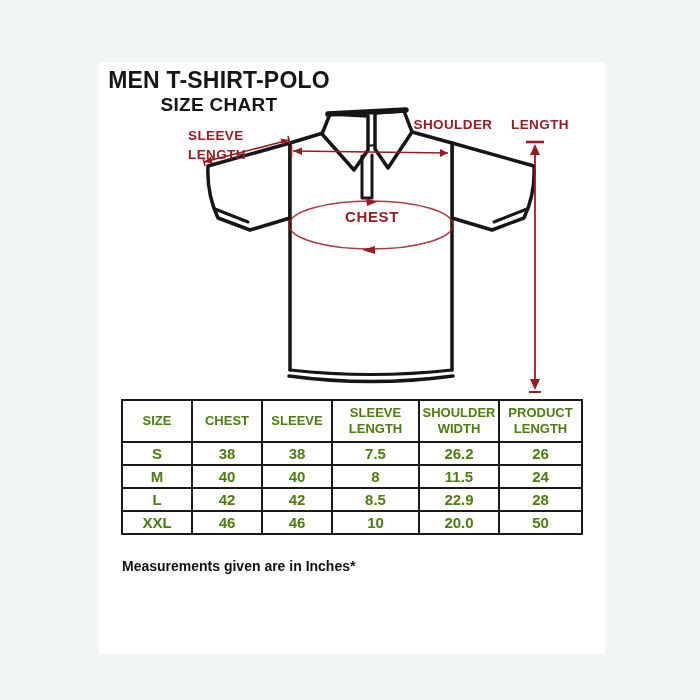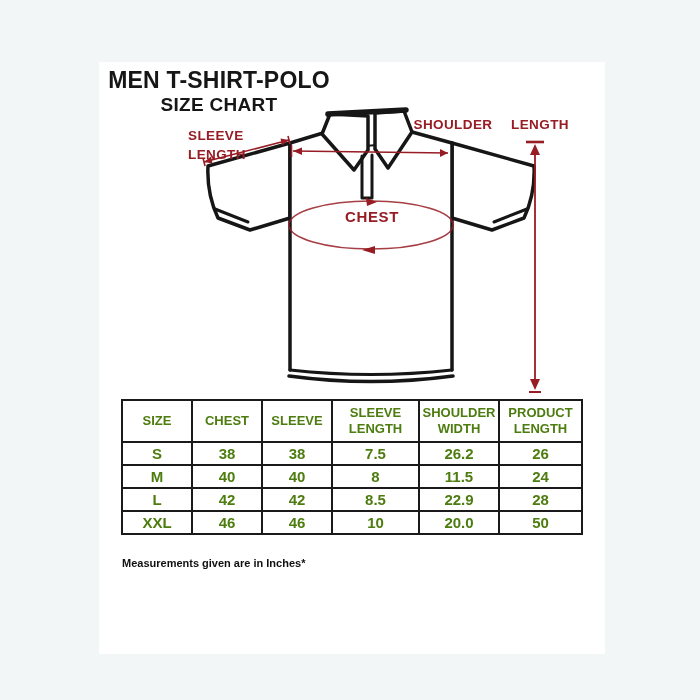--- a/index.html
+++ b/index.html
@@ -16,21 +16,21 @@
   .red-fill{fill:#971c24;stroke:none;}
   .diagram text{font-family:"Liberation Sans",sans-serif;font-weight:700;}
   .red-label{fill:#971c24;font-size:13.5px;letter-spacing:0.4px;}
   .chest-label{fill:#971c24;font-size:15px;letter-spacing:0.6px;}
   .size-table{position:absolute;left:121px;top:399px;width:460px;border-collapse:collapse;
               table-layout:fixed;color:#4d7c0f;}
   .size-table th,.size-table td{border:2px solid #1a1a1a;text-align:center;vertical-align:middle;
               font-weight:700;padding:0;overflow:hidden;}
   .size-table th{height:40px;font-size:13px;line-height:1.2;}
   .size-table td{height:21px;font-size:15px;}
-  .notes{position:absolute;left:122px;top:556px;color:#101010;font-size:11px;
+  .notes{position:absolute;left:122px;top:556px;color:#101010;font-size:14px;
          font-weight:700;line-height:1.45;}
 </style>
 </head>
 <body>
 
 <div class="stage">
   <div class="panel"></div>
 
   <div class="titles">
     <div class="title">MEN T-SHIRT-POLO</div>

